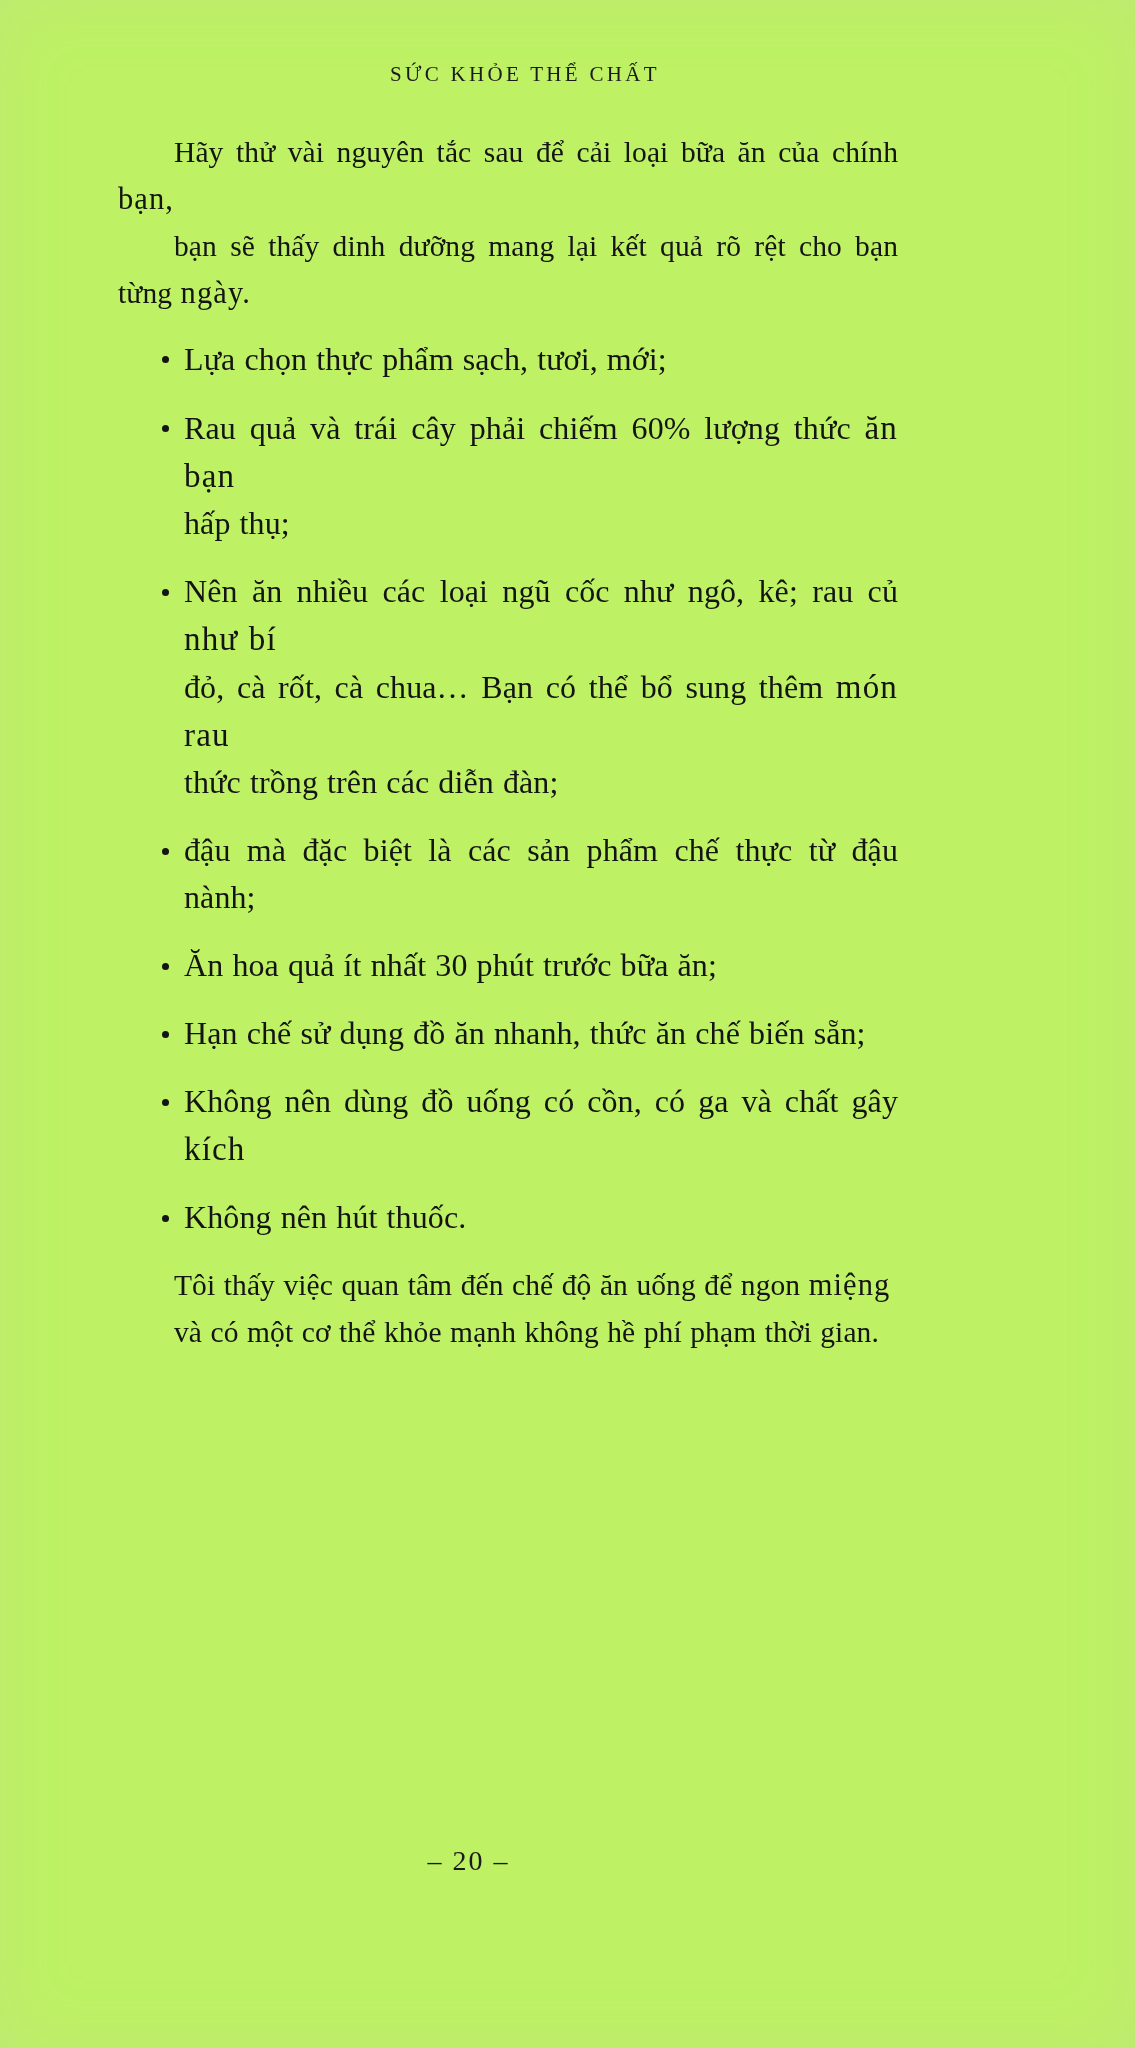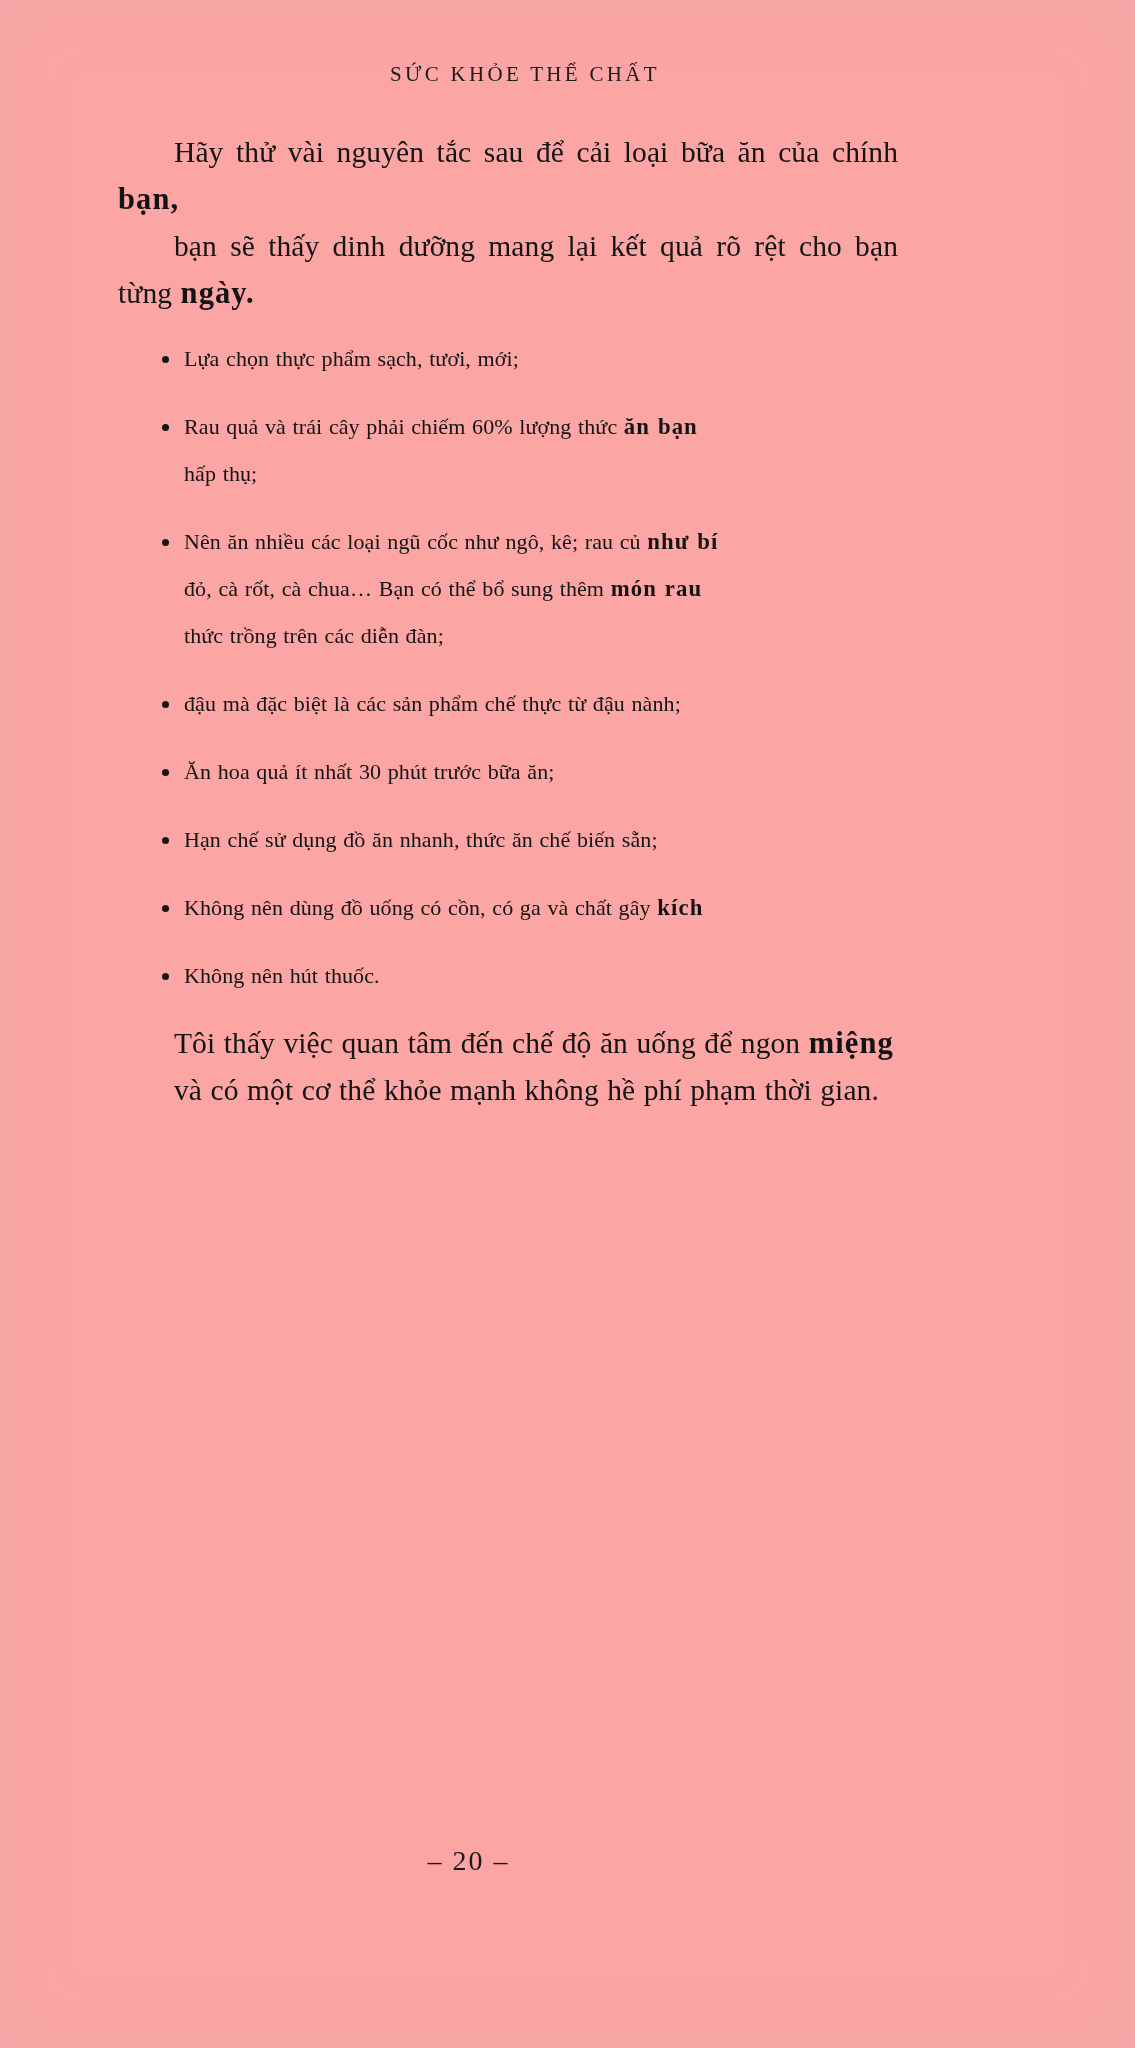--- a/index.html
+++ b/index.html
@@ -14,21 +14,21 @@
     font-family: "Liberation Serif", "DejaVu Serif", serif;
     color: #141414;
     overflow: hidden;
   }
 
   .page {
     position: absolute;
     left: 0; top: 0;
     width: 1135px;
     height: 2048px;
-    background: #fca5a5;
+    background: #bef264;
     
     box-shadow: inset 0 0 70px rgba(190,188,180,0.18);
   }
 
   .content {
     position: absolute;
     left: 118px;
     top: 62px;
     width: 780px;
   }
@@ -50,31 +50,31 @@
     font-size: 29.5px;
     line-height: 47px;
     text-align: justify;
     margin: 0 0 8px 0;
     letter-spacing: 0.1px;
     word-spacing: 1px;
   }
   .para.first-indent { text-indent: 56px; }
 
   .para .ln { display: block; }
-  .hv2 { font-weight: 700; letter-spacing: 1.1px; font-size: 1.035em; margin-top: 7px; }
+  .hv2 { font-weight: 400; letter-spacing: 1.1px; font-size: 1.035em; margin-top: 7px; }
 
   
   ul.bullets {
     list-style: none;
     margin: 18px 0 0 0;
     padding: 0;
   }
   ul.bullets li {
     position: relative;
-    font-size: 22px;
+    font-size: 32px;
     line-height: 47px;
     margin: 0 0 21px 0;
     padding-left: 66px;
     text-align: justify;
     letter-spacing: 0.1px;
     word-spacing: 1px;
   }
   ul.bullets li .dot {
     position: absolute;
     left: 44px;

